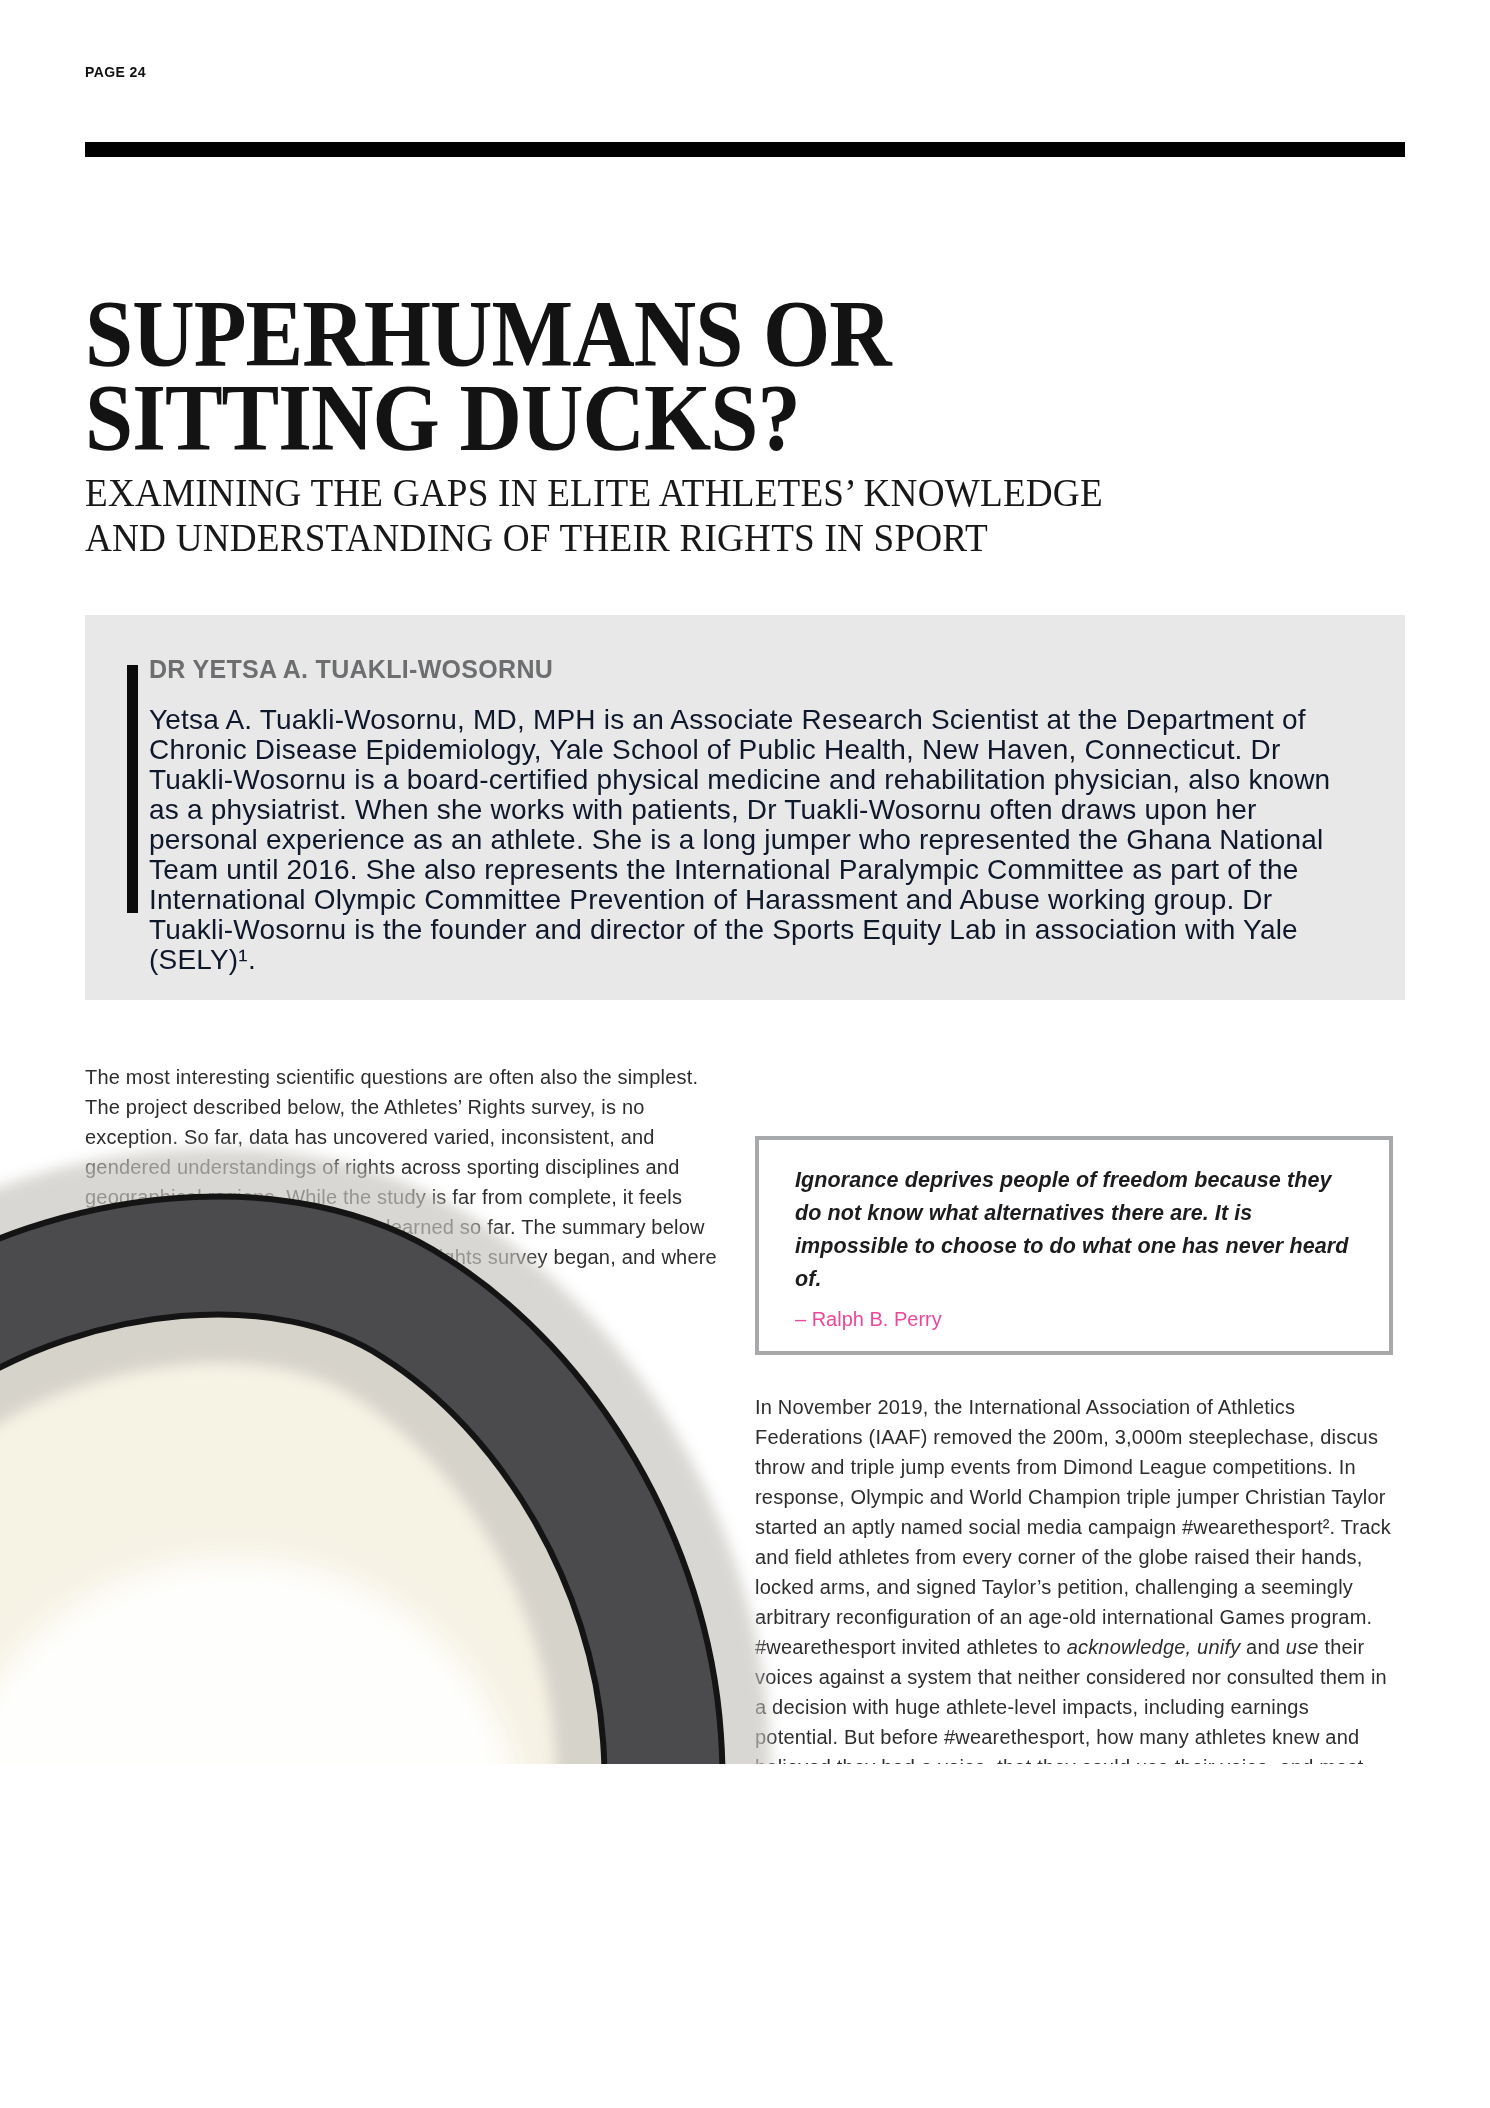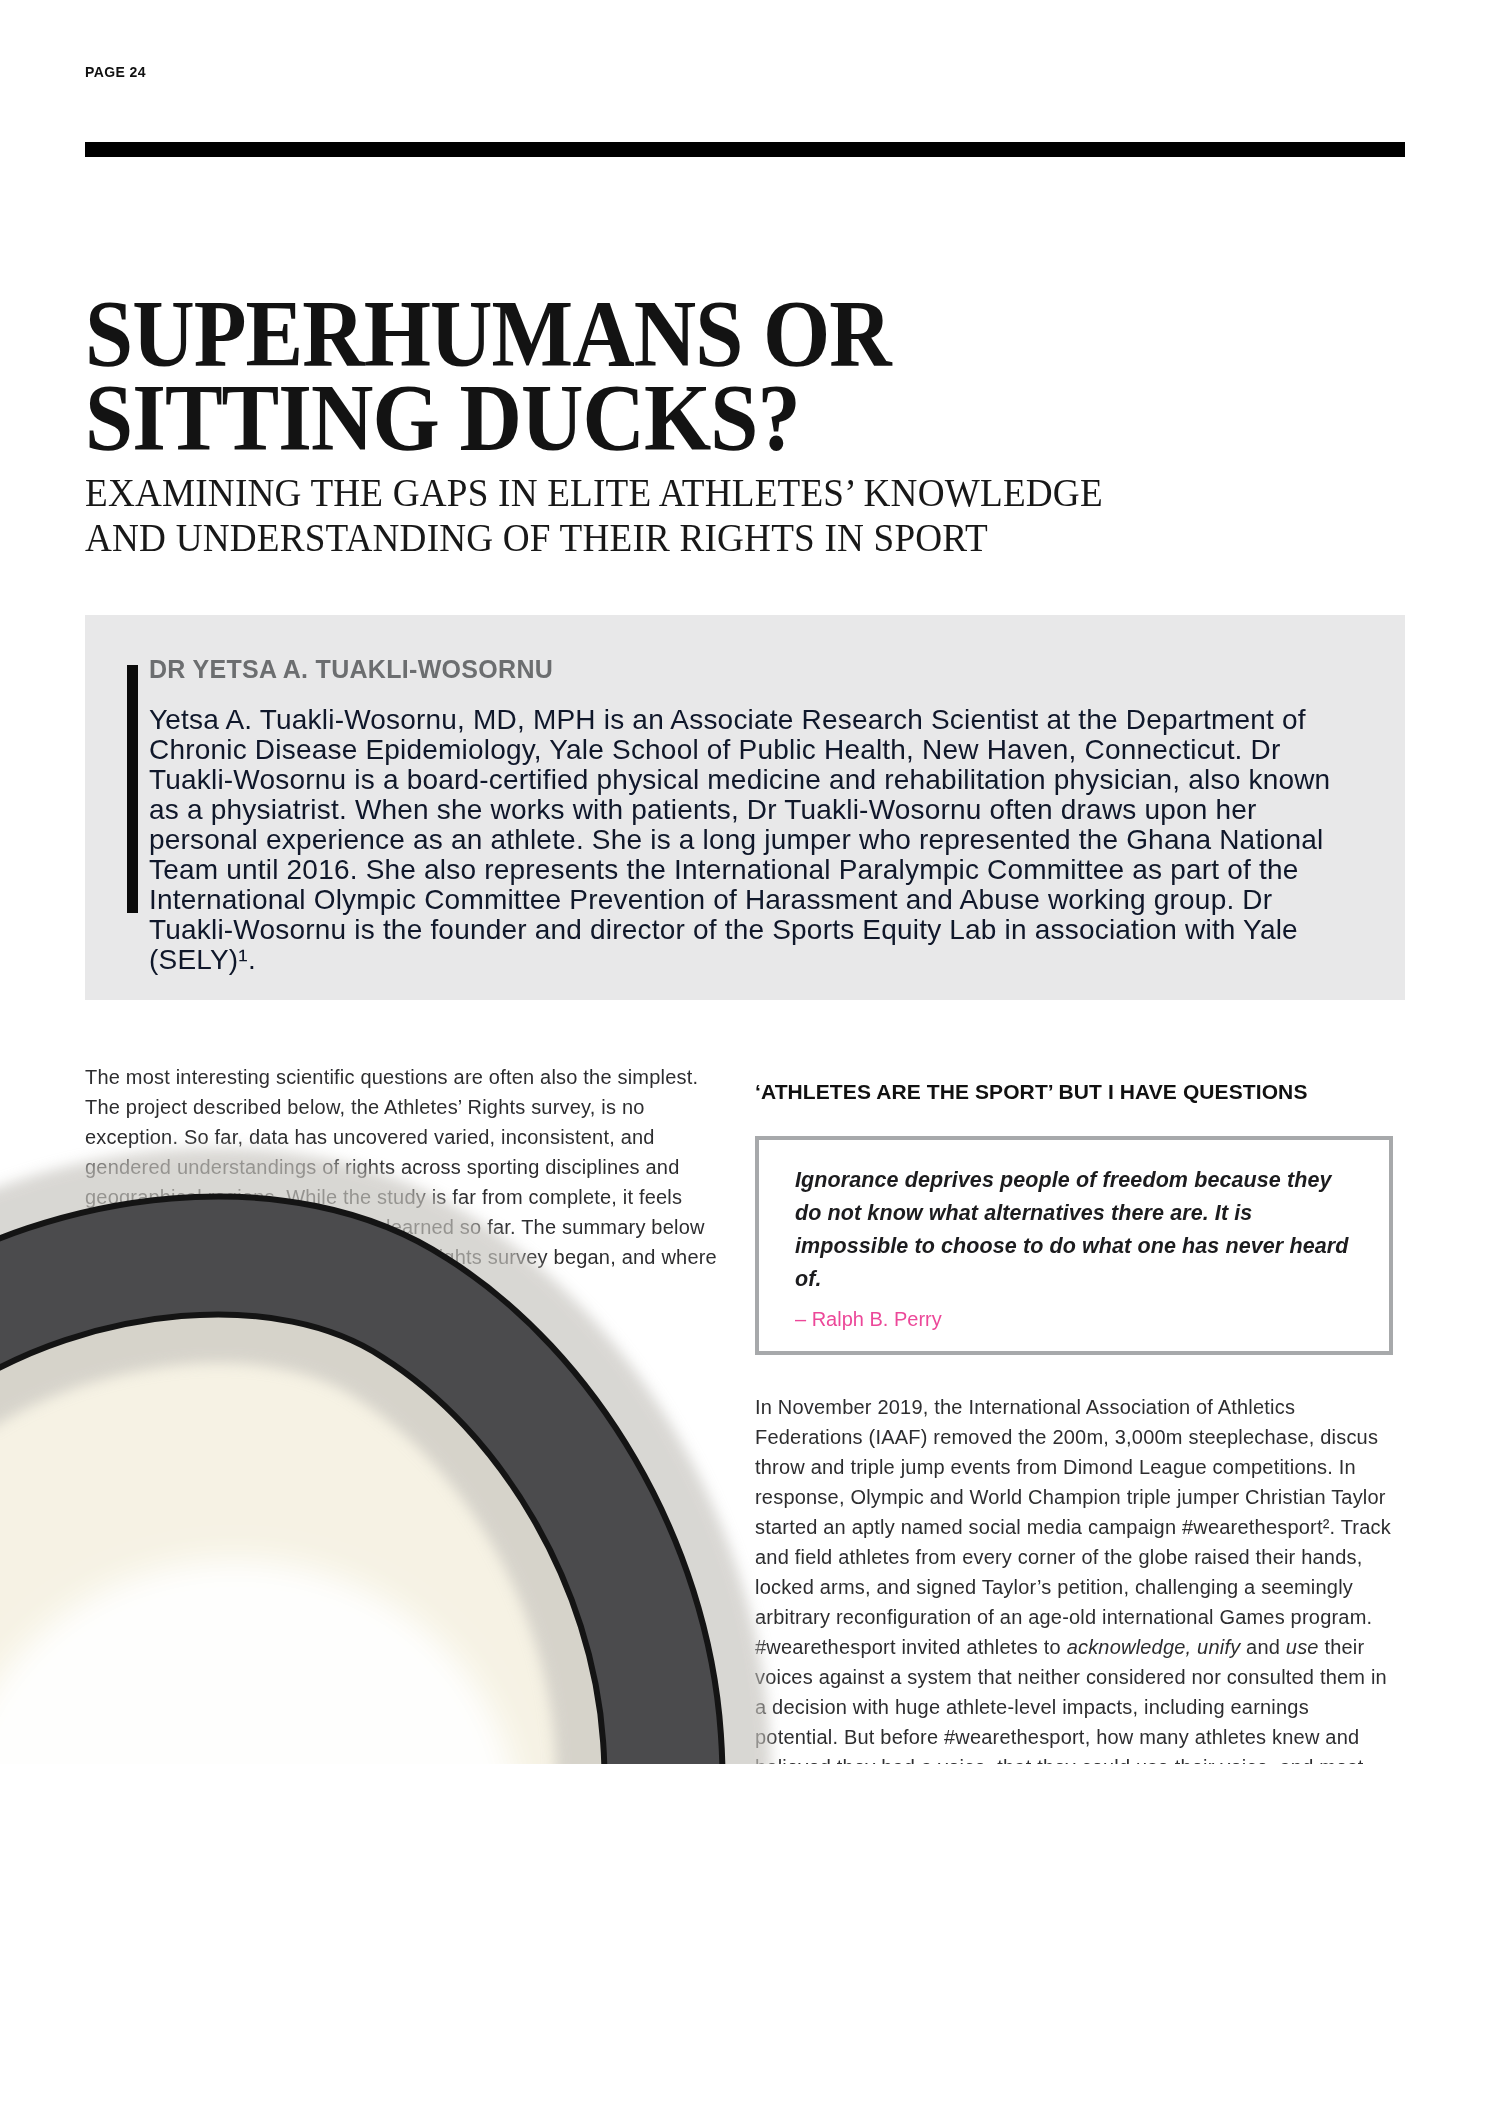--- a/index.html
+++ b/index.html
@@ -105,21 +105,20 @@
   <h2 class="subtitle"><span>EXAMINING THE GAPS IN ELITE ATHLETES’ KNOWLEDGE</span><br><span>AND UNDERSTANDING OF THEIR RIGHTS IN SPORT</span></h2>
 
   <section class="author-box">
     <div class="author-bar"></div>
     <h3 class="author-name">DR YETSA A. TUAKLI-WOSORNU</h3>
     <p class="author-bio">Yetsa A. Tuakli-Wosornu, MD, MPH is an Associate Research Scientist at the Department of Chronic Disease Epidemiology, Yale School of Public Health, New Haven, Connecticut. Dr Tuakli-Wosornu is a board-certified physical medicine and rehabilitation physician, also known as a physiatrist. When she works with patients, Dr Tuakli-Wosornu often draws upon her personal experience as an athlete. She is a long jumper who represented the Ghana National Team until 2016. She also represents the International Paralympic Committee as part of the International Olympic Committee Prevention of Harassment and Abuse working group. Dr Tuakli-Wosornu is the founder and director of the Sports Equity Lab in association with Yale (SELY)¹.</p>
   </section>
 
   <p class="intro">The most interesting scientific questions are often also the simplest. The project described below, the Athletes’ Rights survey, is no exception. So far, data has uncovered varied, inconsistent, and gendered understandings of rights across sporting disciplines and geographical regions. While the study is far from complete, it feels important to share what we have learned so far. The summary below chronicles why and how the Athletes’ Rights survey began, and where things stand to date.</p>
 
-  <h4 class="section-heading">‘ATHLETES ARE THE SPORT’ BUT I HAVE QUESTIONS</h4>
 
   <figure class="quote-box">
     <blockquote class="quote-text">Ignorance deprives people of freedom because they do not know what alternatives there are. It is impossible to choose to do what one has never heard of.</blockquote>
     <figcaption class="quote-attr">– Ralph B. Perry</figcaption>
   </figure>
 
   <p class="main-para"><span>In November 2019, the International Association of Athletics Federations (IAAF) removed the 200m, 3,000m steeplechase, discus throw and triple jump events from Dimond League competitions. In response, Olympic and World Champion triple jumper Christian Taylor started an aptly named social media campaign #wearethesport². Track and field athletes from every corner of the globe raised their hands, locked arms, and signed Taylor’s petition, challenging a seemingly arbitrary reconfiguration of an age-old international Games program. #wearethesport invited athletes to </span><span style="font-style: italic;">acknowledge, unify</span><span> and </span><span style="font-style: italic;">use</span><span> their voices against a system that neither considered nor consulted them in a decision with huge athlete-level impacts, including earnings potential. But before #wearethesport, how many athletes knew and believed they had a voice, that they could use their voice, and most importantly, that it would be heard?</span></p>
 
   <div class="footer-strip"></div>
 

